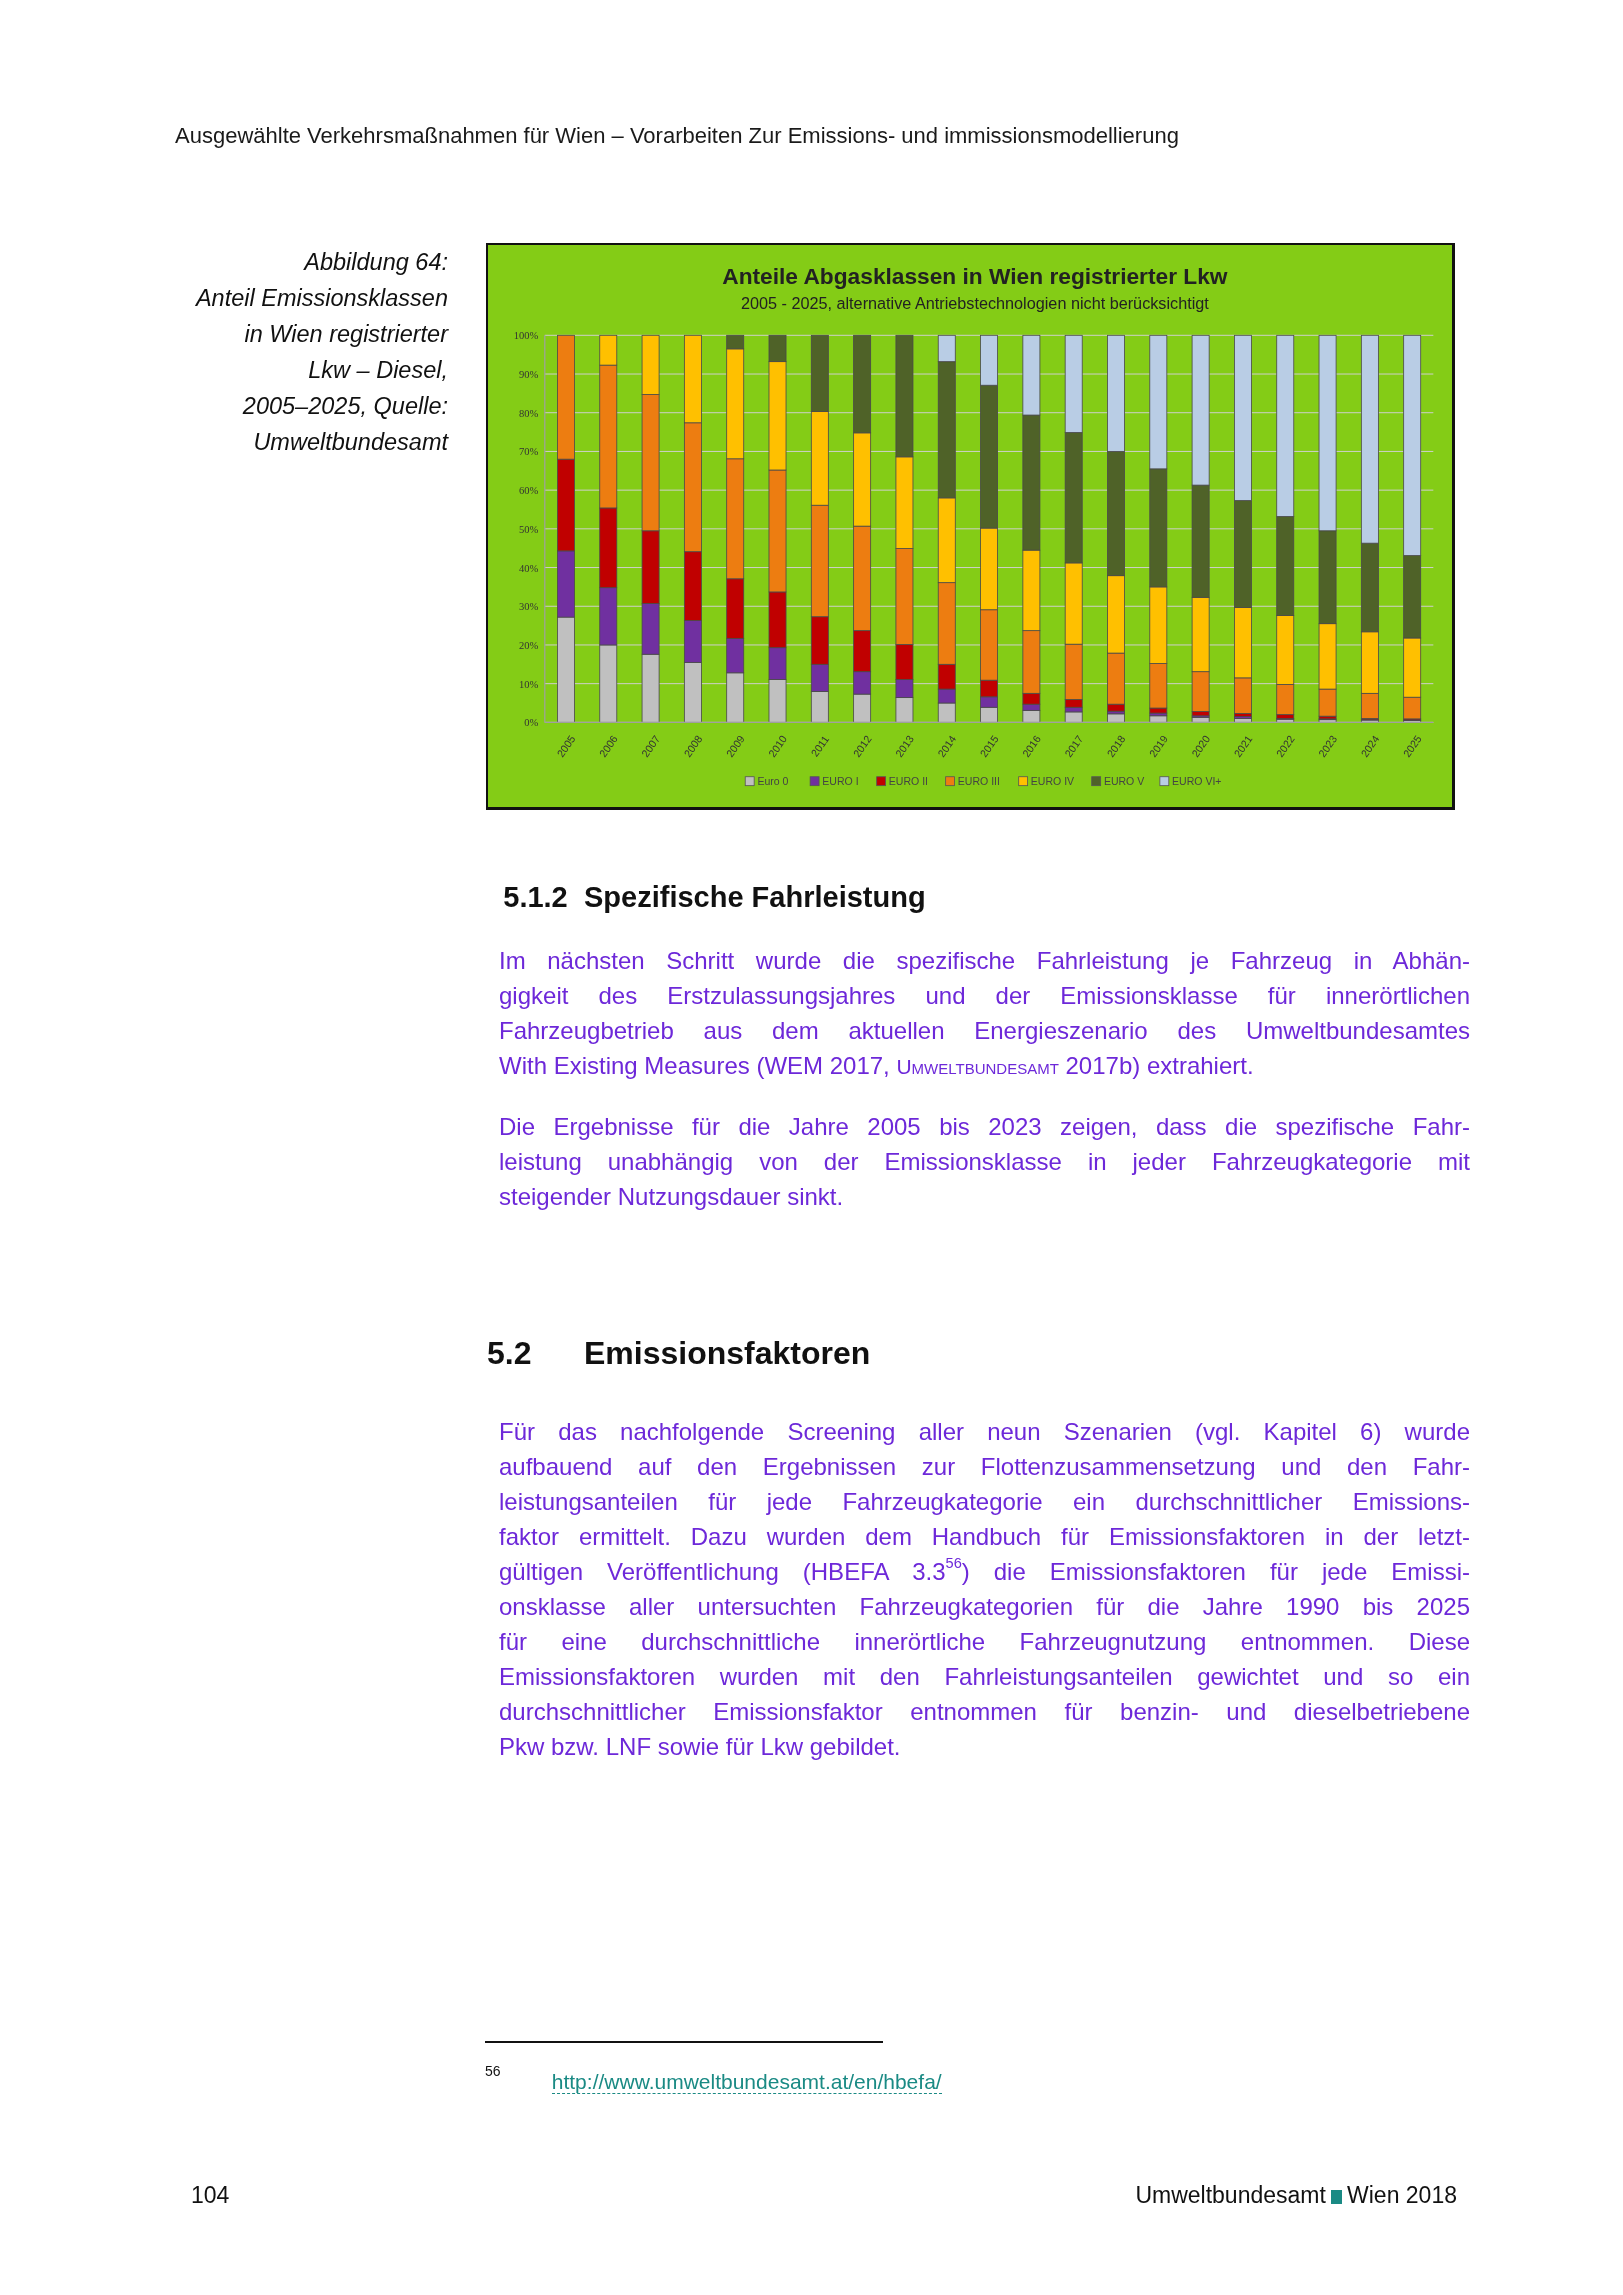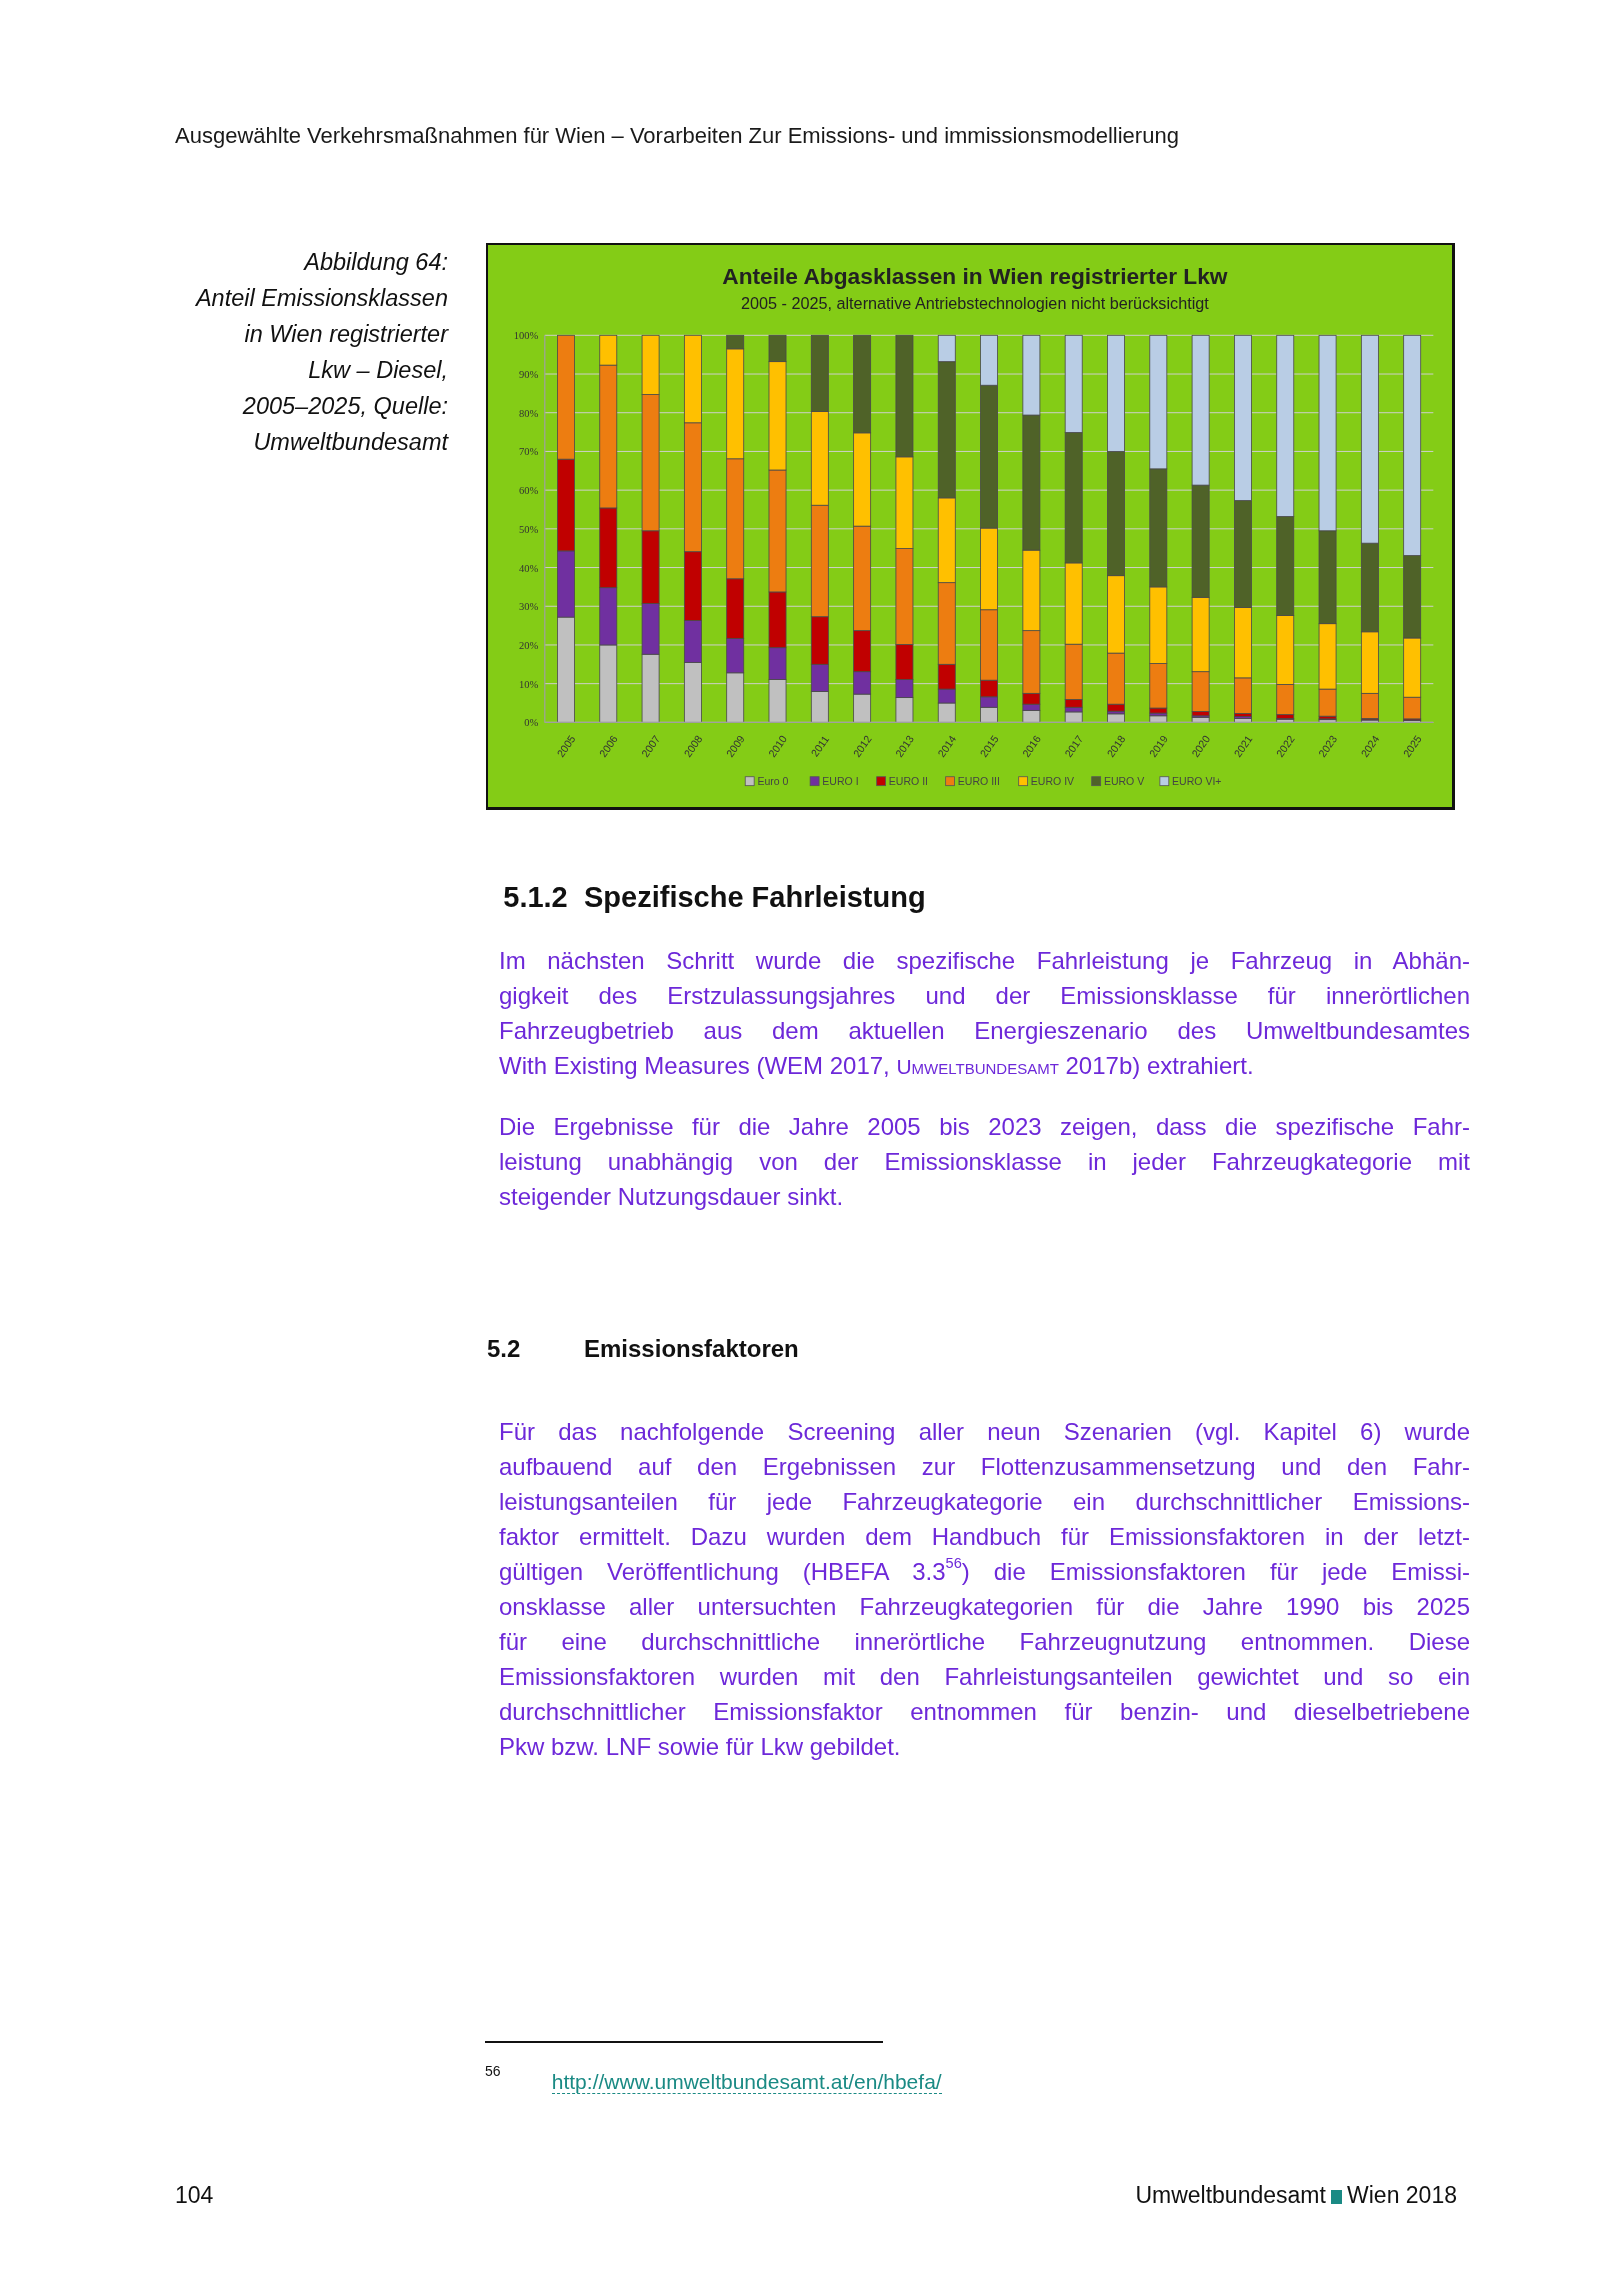--- a/index.html
+++ b/index.html
@@ -8,33 +8,33 @@
   .abs { position: absolute; }
   .running-header { left: 175px; top: 123px; font-size: 22px; color: #1a1a1a; white-space: nowrap; }
   .caption { right: 1175px; top: 244px; width: 292px; text-align: right; font-style: italic;
              font-size: 23.5px; line-height: 36px; color: #111; }
   .caption span { display: block; }
   .chart-frame { left: 486px; top: 243px; width: 964px; height: 562px; border: 2.4px solid #111;
                  border-right-width: 3.2px; border-bottom-width: 3.2px; background: #84cc16; }
   .chart-frame svg { position: absolute; left: 0; top: 0; }
   .h3 { left: 487px; top: 881px; font-size: 29px; font-weight: bold; white-space: nowrap; }
   .h3 .num { display: inline-block; width: 97px; text-align: center; }
-  .h2 { left: 487px; top: 1335px; font-size: 24px; font-weight: bold; white-space: nowrap; }
+  .h2 { left: 487px; top: 1335px; font-size: 32px; font-weight: bold; white-space: nowrap; }
   .h2 .num { display: inline-block; width: 97px; }
   .para { left: 487px; width: 971px; font-size: 24px; line-height: 35px; text-align: justify;
           hyphens: manual; color: #6d28d9; margin-left: 12px; }
   .para span.line { display: block; text-align: justify; text-align-last: justify; }
   .para span.line.last { text-align-last: left; }
   .smallcaps { font-variant: small-caps; font-size: 21px; }
   sup { font-size: 14.6px; line-height: 0; position: relative; top: -3.2px; }
   .footnote-rule { left: 485px; top: 2041px; width: 398px; height: 2.4px; background: #111; }
   .footnote { left: 485px; top: 2070px; font-size: 21px; white-space: nowrap; }
   .footnote sup { font-size: 14px; top: -4.9px; margin-right: 3.2px; }
   .footnote a { color: #1a8a84; text-decoration: none; border-bottom: 1.6px dashed #1a8a84; margin-left: 48px; }
-  .page-number { left: 175px; top: 2182px; font-size: 23px; text-align: center; }
+  .page-number { left: 191px; top: 2182px; font-size: 23px; text-align: center; }
   .footer-right { right: 166px; top: 2182px; font-size: 23px; white-space: nowrap; }
   .footer-square { display: inline-block; width: 11.4px; height: 14px; background: #1a8a84; margin: 0 4.9px; vertical-align: -0.8px; }
 </style>
 </head>
 <body>
 
 <div class="abs running-header">Ausgewählte Verkehrsmaßnahmen für Wien – Vorarbeiten Zur Emissions- und immissionsmodellierung</div>
 
 <div class="abs caption">
   <span>Abbildung 64:</span>

